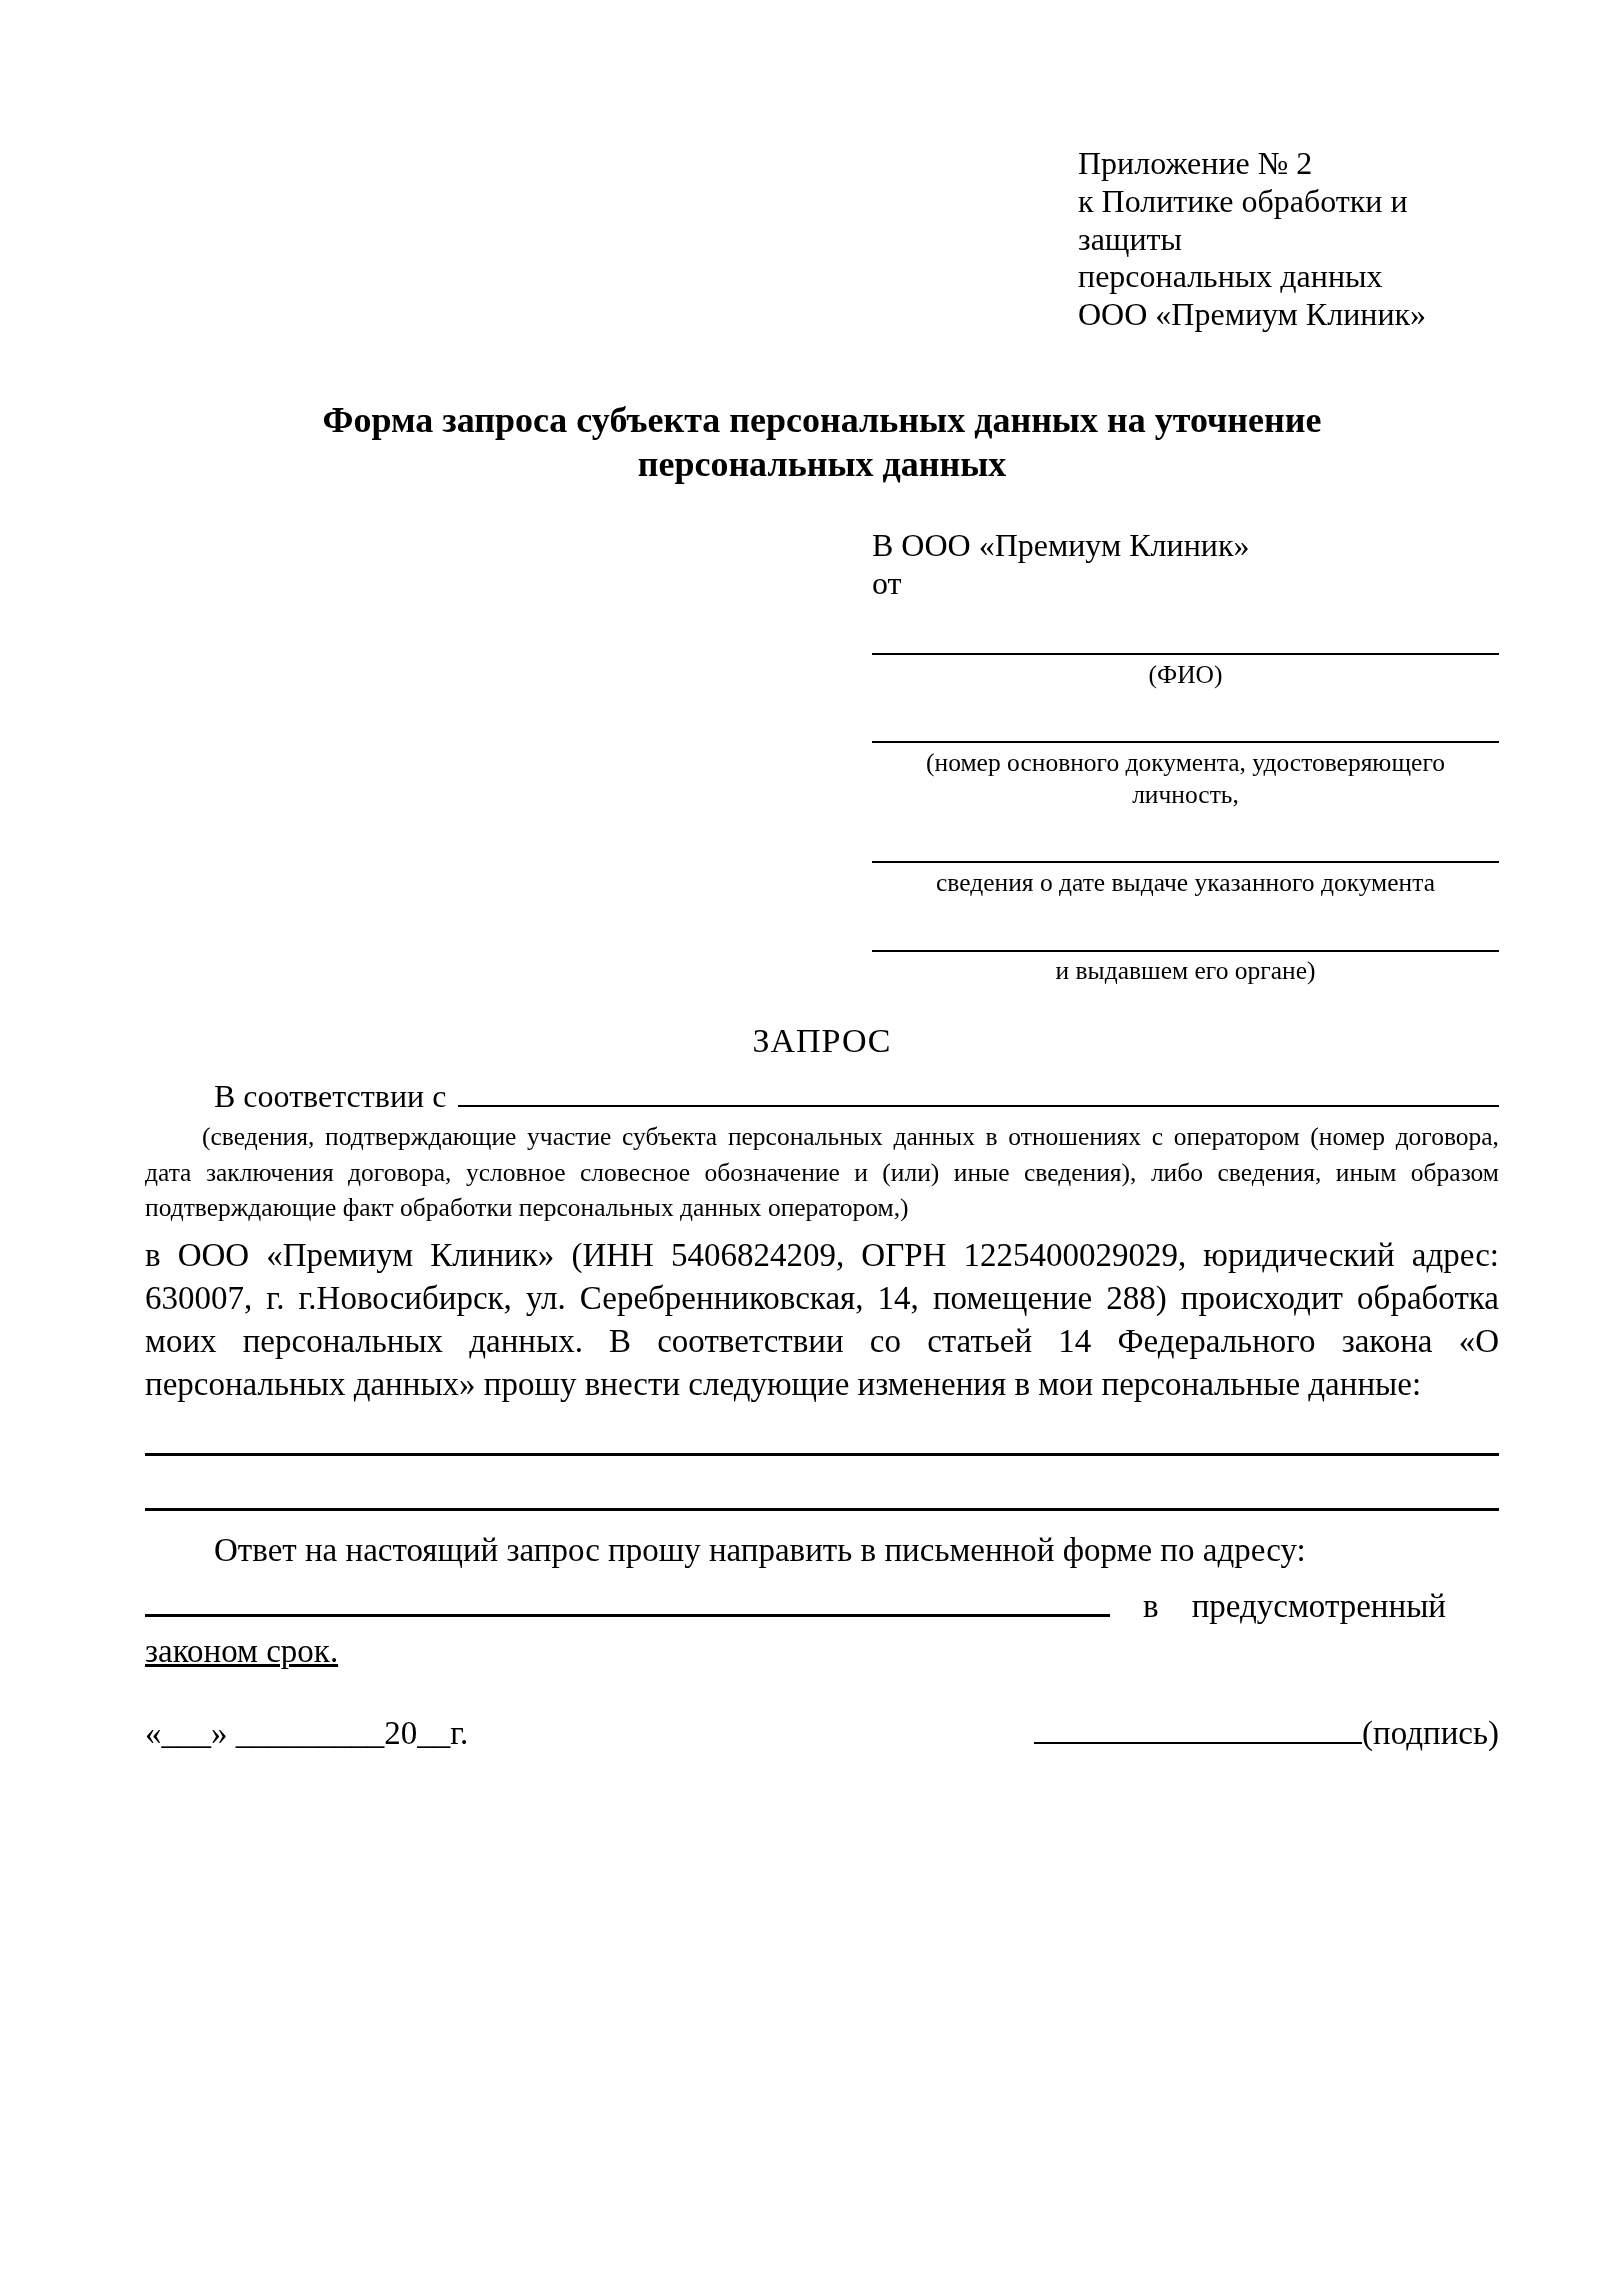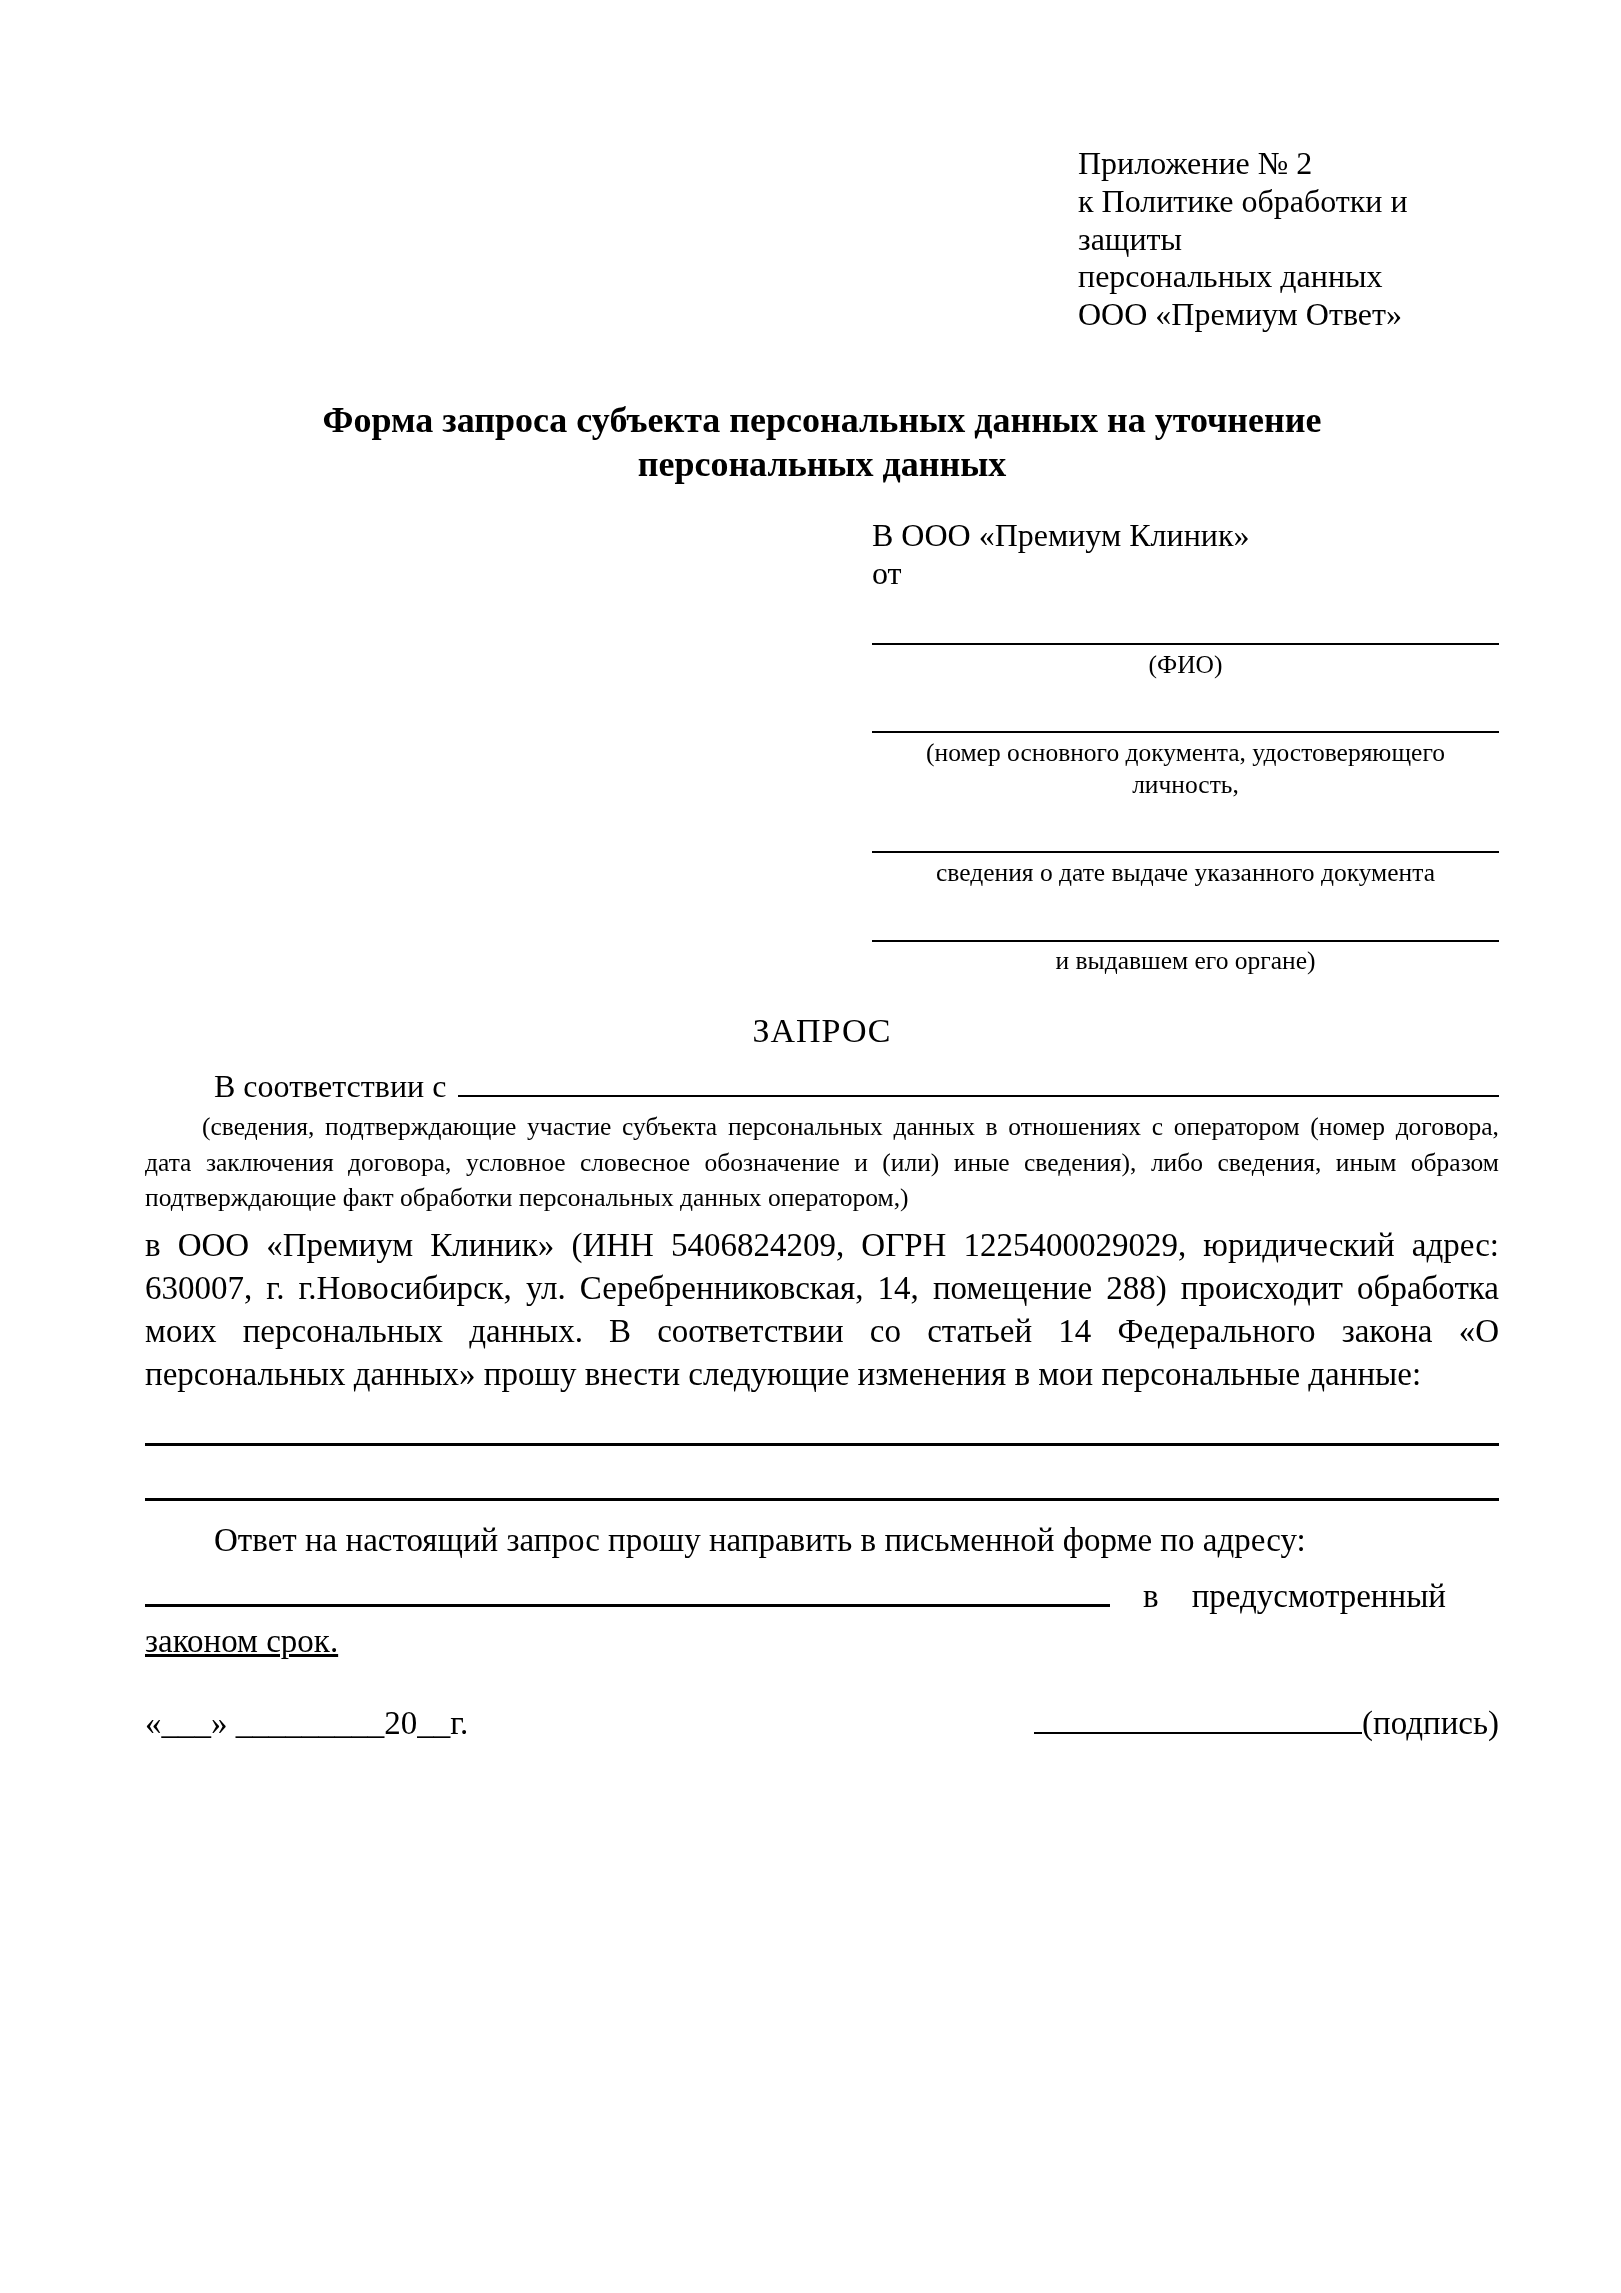--- a/index.html
+++ b/index.html
@@ -32,21 +32,21 @@
     margin-top: 65px;
     text-align: center;
     font-weight: bold;
     font-size: 36px;
     line-height: 1.22;
     padding: 0 59px;
   }
 
   
   .addressee {
-    margin-top: 29px;
+    margin-top: 39px;
     margin-left: 727px;
     width: 627px;
     font-size: 32px;
     line-height: 1.2;
   }
   .fill-line {
     border-bottom: 2.9px solid #000;
     height: 29px;
   }
   .addressee .fill-line { margin-top: 23.5px; }
@@ -153,21 +153,21 @@
 </style>
 </head>
 <body>
 
 <div class="page">
 
   <div class="doc-header">
     <div>Приложение № 2</div>
     <div>к Политике обработки и защиты</div>
     <div>персональных данных</div>
-    <div>ООО «Премиум Ответ»</div>
+    <div>ООО «Премиум Клиник»</div>
   </div>
 
   <div class="doc-title">Форма запроса субъекта персональных данных на уточнение персональных данных</div>
 
   <div class="addressee">
     <div>В ООО «Премиум Клиник»</div>
     <div>от</div>
 
     <div class="field">
       <div class="fill-line"></div>

